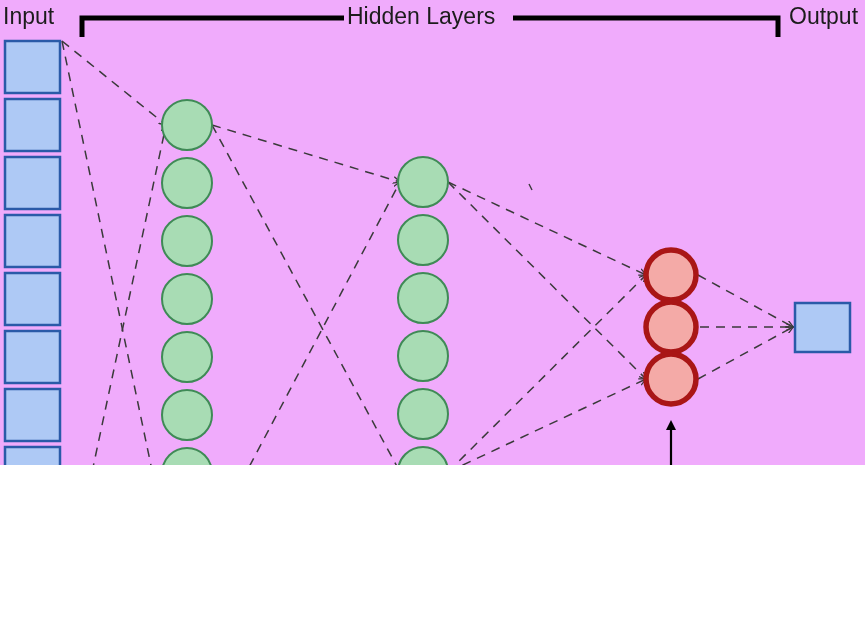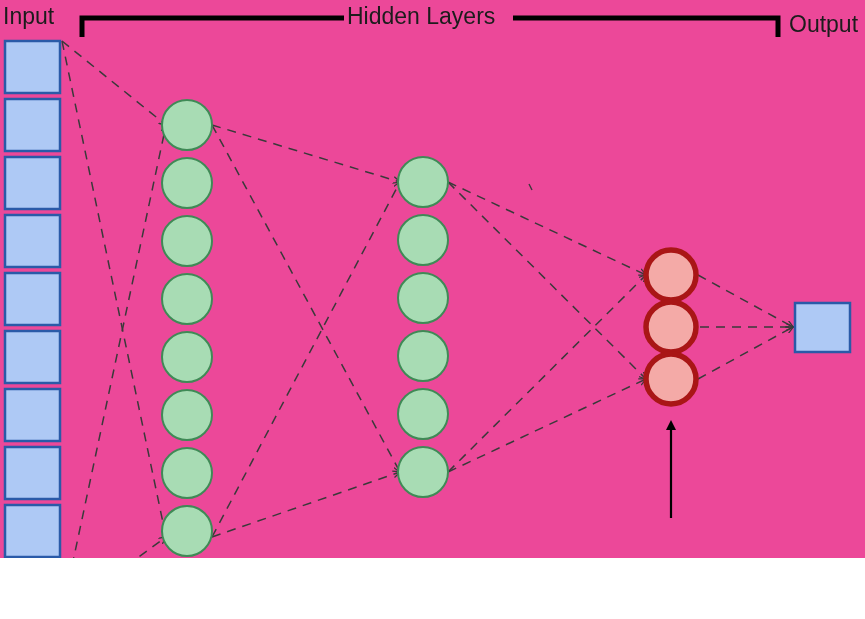--- a/index.html
+++ b/index.html
@@ -6,22 +6,22 @@
     margin: 0;
     padding: 0;
     background: #ffffff;
   }
   body {
     font-family: "Liberation Sans", sans-serif;
   }
   #canvas {
     position: relative;
     width: 865px;
-    height: 558px;
-    background: #ec4899;
+    height: 465px;
+    background: #f0abfc;
     overflow: hidden;
   }
   #diagram-svg {
     position: absolute;
     left: 0;
     top: 0;
     width: 865px;
     height: 619px;
   }
   .lbl {
@@ -38,21 +38,20 @@
   }
   #label-hidden {
     left: 347px;
     top: 5px;
     font-size: 23px;
   }
   #label-output {
     left: 789px;
     top: 5px;
     font-size: 23px;
-    margin-top: 8px;
   }
   #label-embeddings {
     left: 578px;
     top: 524px;
     font-size: 32px;
   }
 </style>
 </head>
 <body>
 

